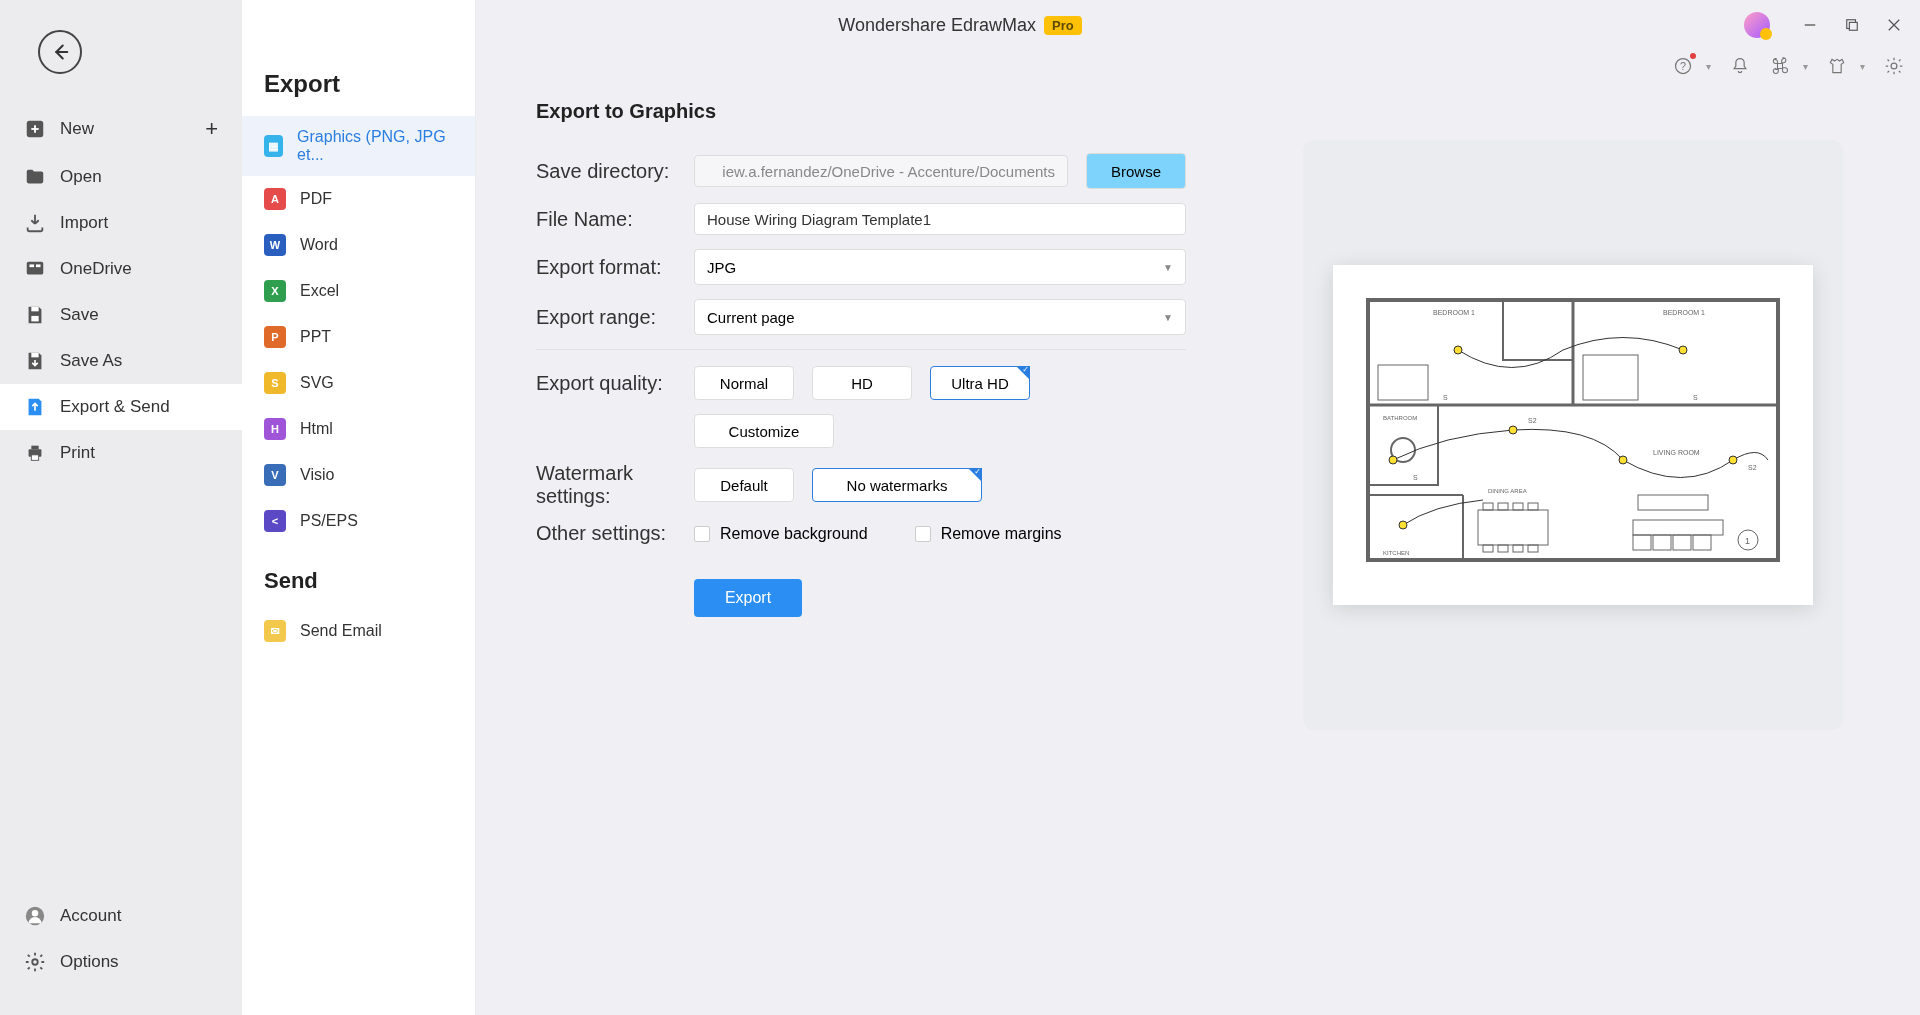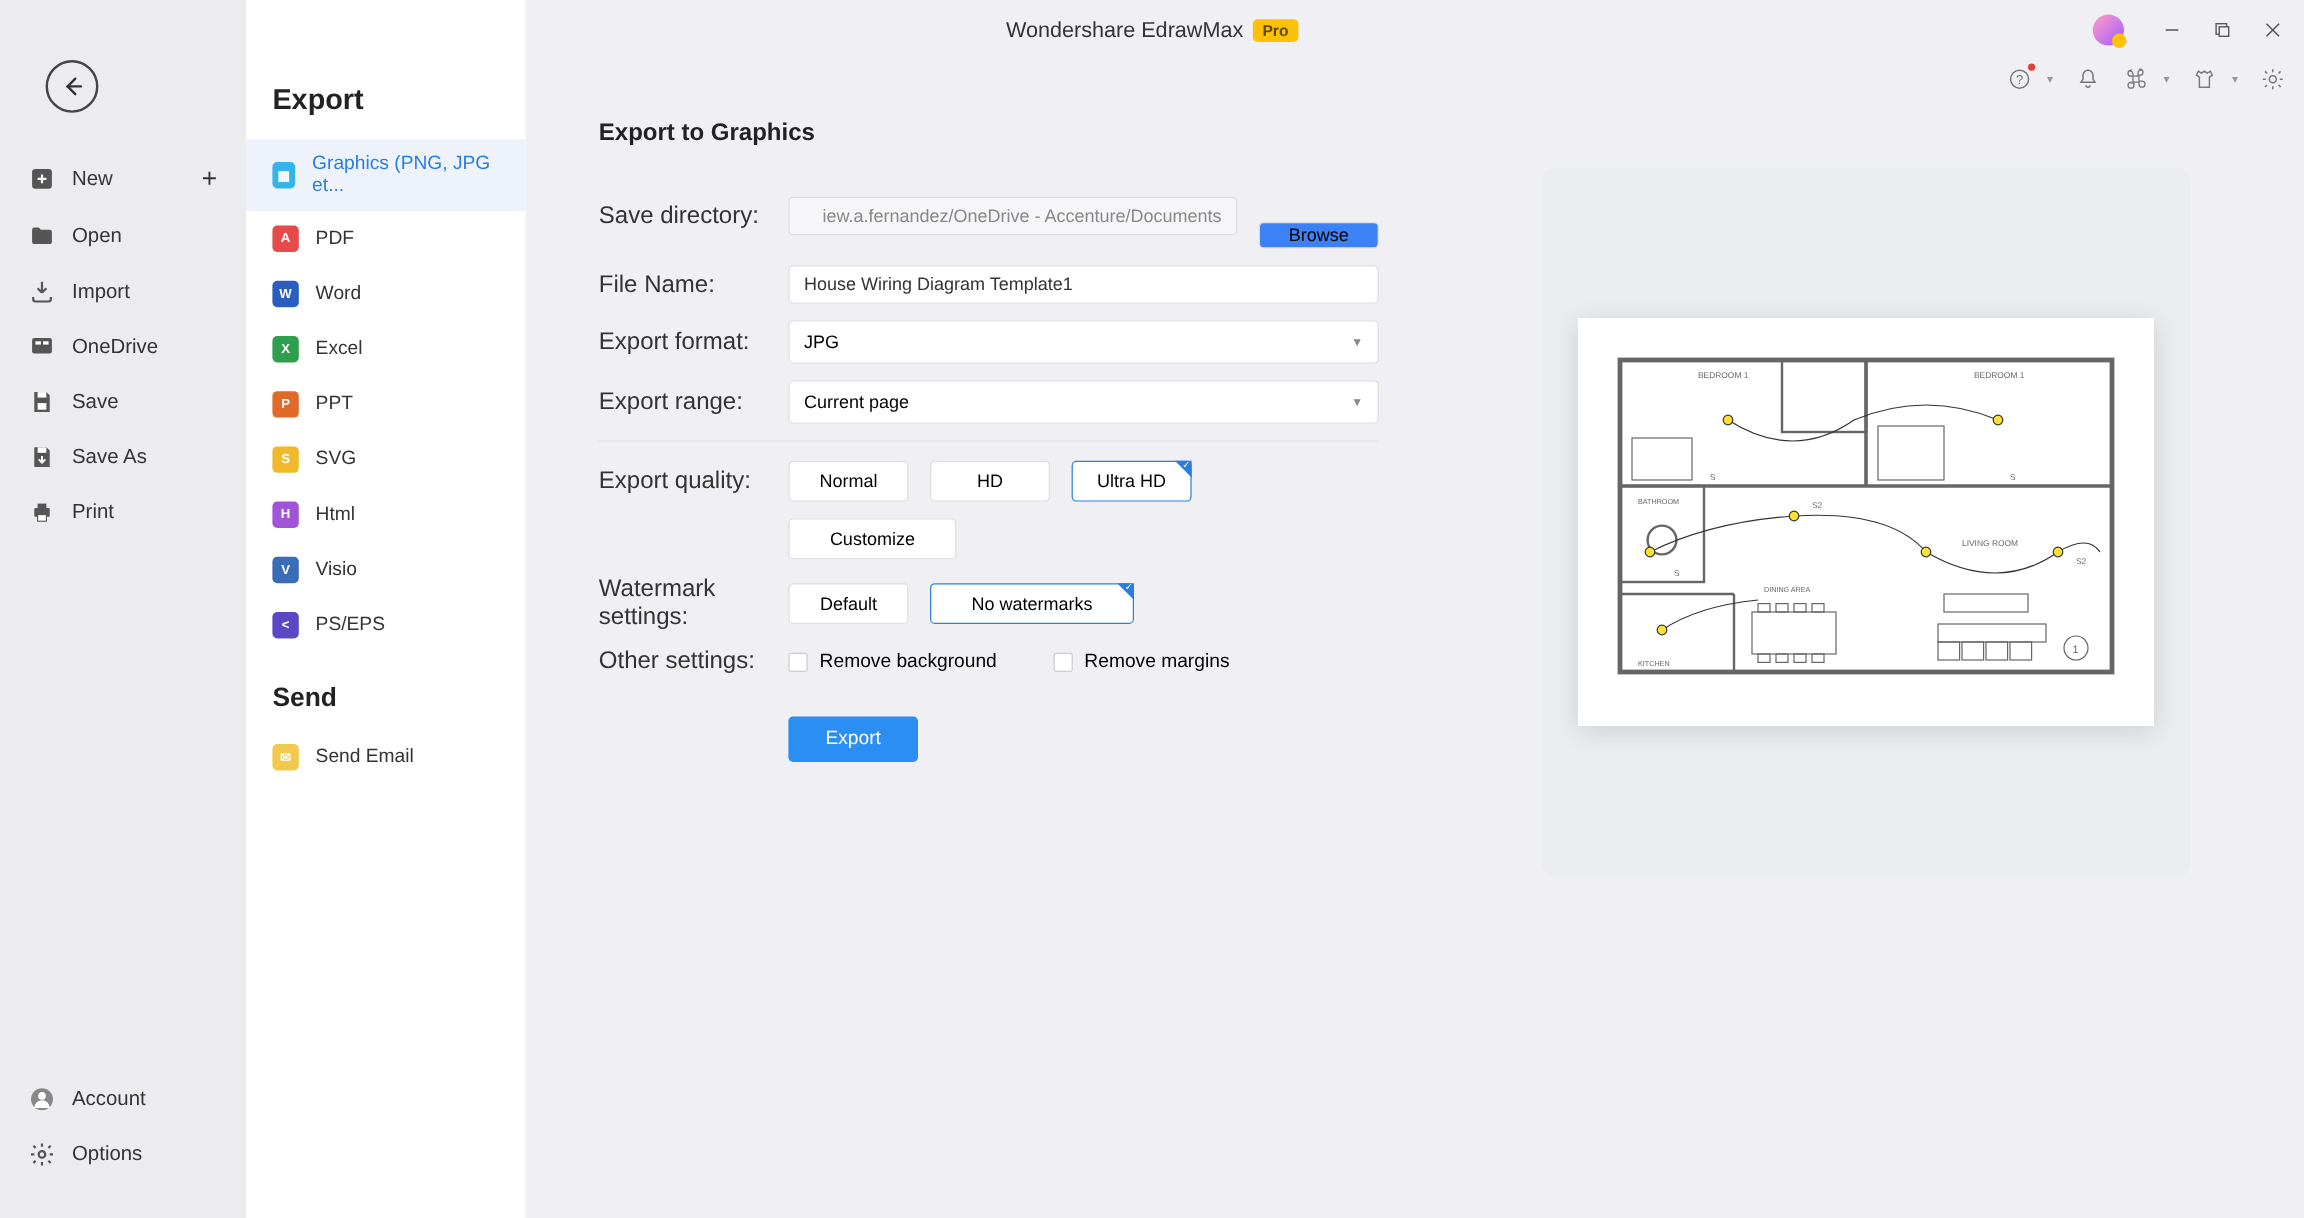--- a/index.html
+++ b/index.html
@@ -15,21 +15,21 @@
 .window-controls .wc { width: 22px; height: 22px; display: flex; align-items: center; justify-content: center; cursor: pointer; color: #555; }
 .avatar { position: absolute; top: 12px; right: 150px; width: 26px; height: 26px; border-radius: 50%; background: linear-gradient(135deg, #ff9ec7, #a45bff); pointer-events: auto; cursor: pointer; }
 .avatar::after { content:''; position:absolute; bottom:-2px; right:-2px; width:12px; height:12px; background:#ffc107; border-radius:50%; }
 
 .toolbar-right { position: absolute; top: 55px; right: 15px; display: flex; gap: 18px; align-items: center; z-index: 9; }
 .toolbar-right .ti { width: 22px; height: 22px; display: flex; align-items: center; justify-content: center; cursor: pointer; color: #777; position: relative; }
 .toolbar-right .ti .dot { position: absolute; top: -2px; right: -2px; width: 6px; height: 6px; background: #e04040; border-radius: 50%; }
 .toolbar-right .caret { font-size: 10px; margin-left: -6px; color: #999; }
 
 
-.nav-col { width: 205px; background: #ececee; display: flex; flex-direction: column; padding-top: 30px; filter: none; position: relative; }
+.nav-col { width: 242px; background: #ececee; display: flex; flex-direction: column; padding-top: 10px; filter: none; position: relative; }
 .nav-col .back-btn { width: 44px; height: 44px; border: 2px solid #444; border-radius: 50%; display:flex; align-items:center; justify-content:center; margin: 20px 0 30px 38px; cursor:pointer; }
 .nav-col .back-btn svg { width: 22px; height: 22px; }
 .nav-item { display:flex; align-items:center; gap: 14px; padding: 12px 24px; font-size: 17px; color: #333; cursor:pointer; }
 .nav-item.active { background: #fff; }
 .nav-item .icon { width: 22px; height: 22px; display:flex; align-items:center; justify-content:center; color:#555; }
 .nav-item .plus { margin-left: auto; color: #333; font-size: 22px; font-weight: 300; }
 .nav-spacer { flex: 1; }
 .nav-bottom { padding-bottom: 30px; }
 
 
@@ -51,21 +51,21 @@
 .fi-mail { background: #f2c94c; }
 
 
 .main { flex: 1; background: #f0f0f4; padding: 100px 60px 40px 60px; display:flex; gap: 100px; }
 .form-area { width: 650px; }
 .form-area h1 { font-size: 20px; font-weight: 700; color:#222; margin-bottom: 30px; }
 .form-row { display:flex; align-items:center; margin-bottom: 14px; gap: 18px; }
 .form-row label { width: 140px; font-size: 20px; color: #333; }
 .text-input { flex:1; height: 32px; border: 1px solid #ddd; border-radius: 4px; padding: 0 12px; font-size: 15px; background:#fff; color:#333; }
 .text-input.ro { background:#f6f6f8; color:#888; text-align:right; padding-right:12px; }
-.browse-btn { width: 100px; height: 22px; background:#3b82f6; border:1px solid #ddd; border-radius:4px; cursor:pointer; font-size:15px;margin-top:32px; }
+.browse-btn { width: 100px; height: 36px; background:#7dd3fc; border:1px solid #ddd; border-radius:4px; cursor:pointer; font-size:15px; }
 .select { flex:1; height: 36px; border:1px solid #ddd; border-radius:4px; background:#fff; padding: 0 12px; font-size:15px; display:flex; align-items:center; justify-content:space-between; cursor:pointer; }
 .select .tri { font-size:10px; color:#888; }
 .hr { border:none; border-top:1px solid #e0e0e5; margin: 8px 0 16px; }
 .btn-group { display:flex; gap: 18px; flex-wrap: wrap; }
 .seg-btn { min-width: 100px; height: 34px; padding: 0 18px; background:#fff; border:1px solid #ddd; border-radius:4px; font-size:15px; cursor:pointer; position:relative; }
 .seg-btn.sel { border: 1.5px solid #2a7de1; }
 .seg-btn.sel .corner { position:absolute; top:-1px; right:-1px; width:0; height:0; border-left:14px solid transparent; border-top:14px solid #2a7de1; }
 .seg-btn.sel .corner::after { content:'✓'; position:absolute; top:-15px; right:1px; font-size:8px; color:#fff; }
 .checkbox-row { display:flex; align-items:center; gap: 10px; }
 .checkbox { width:16px; height:16px; border:1.5px solid #ccc; border-radius:2px; background:#fff; cursor:pointer; }
@@ -197,20 +197,29 @@
     </div>
     <div class="nav-item">
       <span class="icon">
           <svg viewBox="0 0 24 24" width="22" height="22">
             <path d="M5 3h11l3 3v15H5V3Z" fill="#555"></path>
             <rect x="8" y="3" width="8" height="5" fill="#fff"></rect>
             <path d="M12 11v6m-3-3l3 3 3-3" stroke="#fff" stroke-width="1.8" fill="none"></path>
           </svg>
         </span>
       <span>Save As</span>
+    </div>
+    <div class="nav-item active">
+      <span class="icon">
+          <svg viewBox="0 0 24 24" width="22" height="22">
+            <path d="M5 3h11l3 3v15H5V3Z" fill="#2a8ef2"></path>
+            <path d="M12 16V8m-3 3l3-3 3 3" stroke="#fff" stroke-width="1.8" fill="none"></path>
+          </svg>
+        </span>
+      <span>Export &amp; Send</span>
     </div>
     <div class="nav-item">
       <span class="icon">
           <svg viewBox="0 0 24 24" width="22" height="22">
             <rect x="5" y="8" width="14" height="8" rx="1" fill="#555"></rect>
             <rect x="8" y="4" width="8" height="4" fill="#555"></rect>
             <rect x="8" y="14" width="8" height="6" fill="#fff" stroke="#555"></rect>
           </svg>
         </span>
       <span>Print</span>

